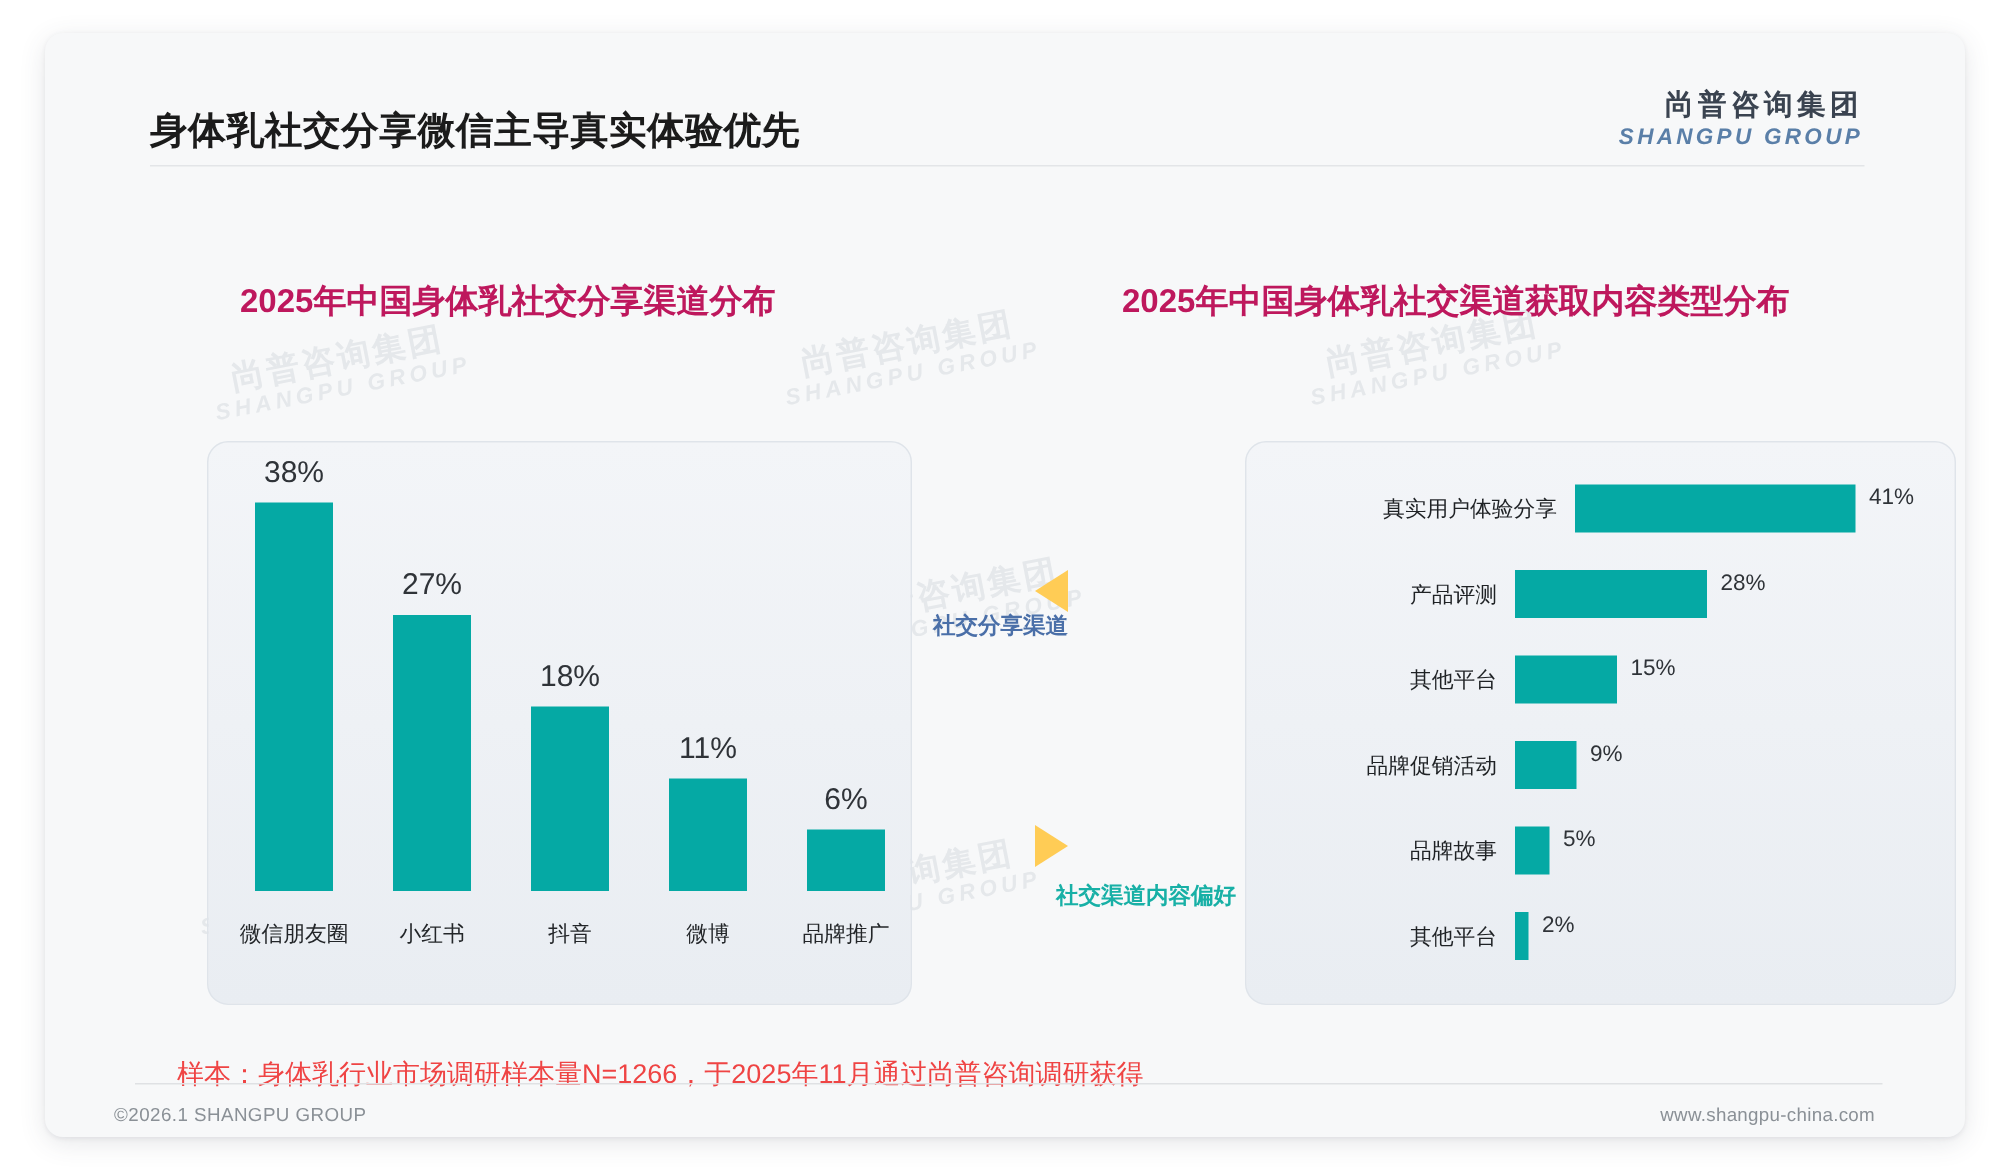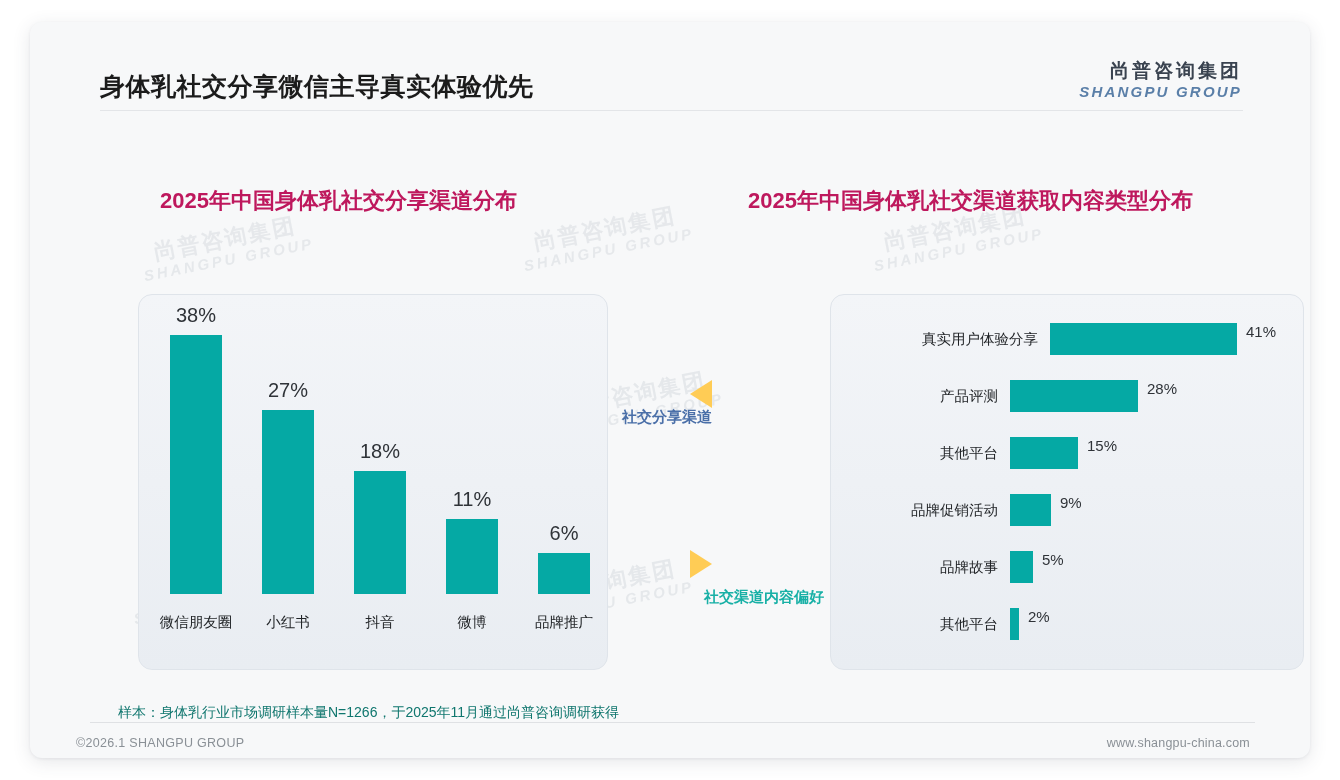--- a/index.html
+++ b/index.html
@@ -248,22 +248,22 @@
 
   .anno-2 { left: 660px; top: 528px; }
   .anno-2 .tri { left: 0px; top: 0px; }
   .anno-2 .anno-text { left: 14px; top: 38px; color: #18b0a6; }
 
   
   .footnote {
     position: absolute;
     left: 88px;
     top: 682px;
-    font-size: 14px;
-    color: #0f766e;
+    font-size: 18px;
+    color: #ef4444;
     white-space: nowrap;
     z-index: 5;
   }
 
   
   .footer-divider {
     position: absolute;
     left: 60px;
     top: 700px;
     width: 1165px;

